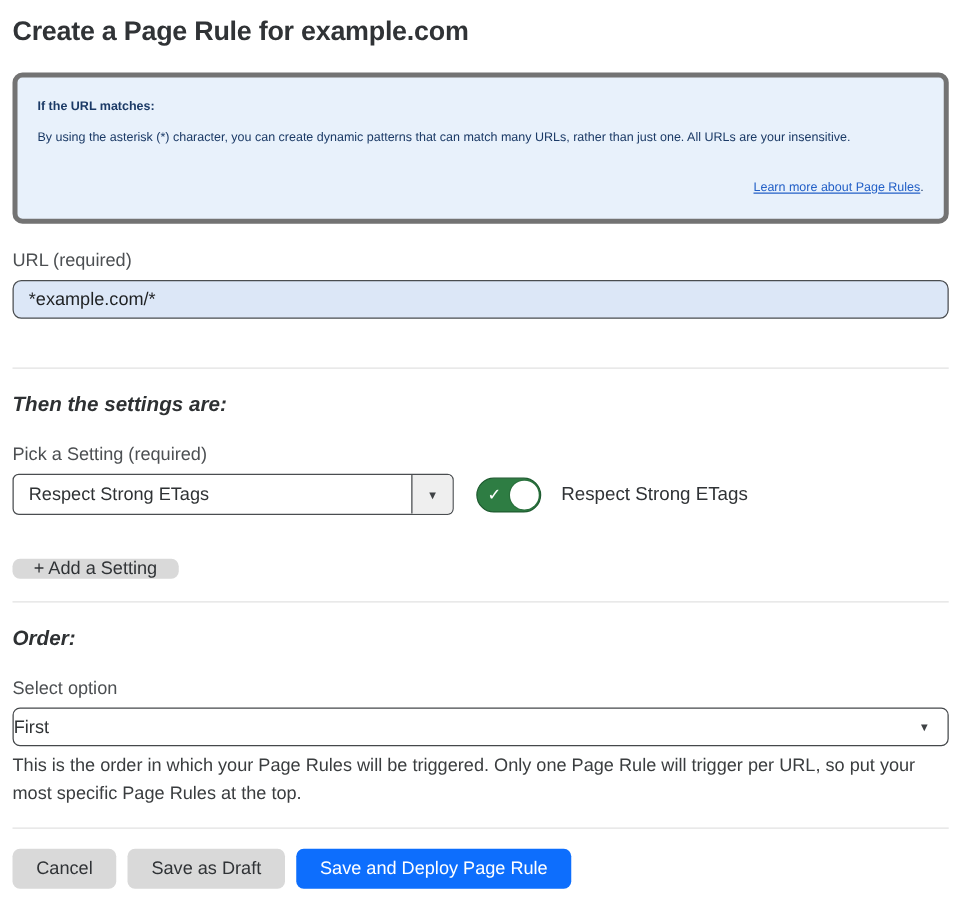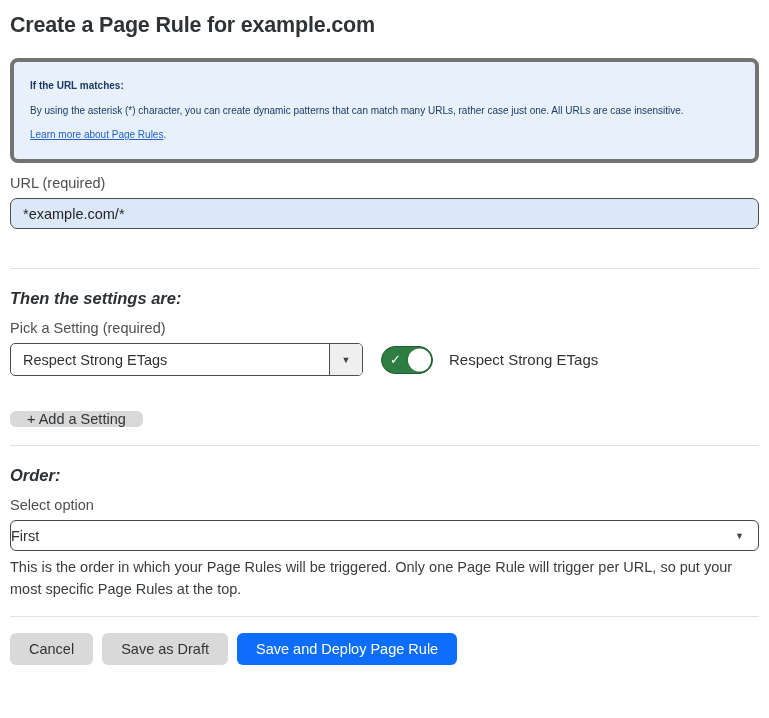--- a/index.html
+++ b/index.html
@@ -22,25 +22,25 @@
     background: #e8f1fb;
     border: 4px solid #737373;
     border-radius: 8px;
     padding: 12px 16px 13px 16px;
     color: #1b3a66;
     font-size: 10px;
     line-height: 23px;
   }
   .info-heading { font-weight: 700; margin-bottom: 2px; }
   .info-body { max-width: 676px; }
-  .info-link-line { margin-top: 1px; }
+  .info-link-line { margin-top: 17px; text-align: right; }
   .info-link { color: #2360c7; text-decoration: underline; cursor: pointer; }
   .info-link-suffix { color: #1b3a66; }
 
-  .field-label { font-size: 14.5px; color: #4c4f52; margin: 12px 0 7px 0; }
+  .field-label { font-size: 14.5px; color: #4c4f52; margin: 22px 0 7px 0; }
 
   .url-input {
     display: block; width: 100%; height: 31px;
     background: #dce7f7;
     border: 1px solid #4a4d50;
     border-radius: 7px;
     padding: 0 12px;
     font-size: 14.5px; color: #1f2123;
     font-family: inherit;
     outline: none;
@@ -132,21 +132,21 @@
 </style>
 </head>
 <body>
 
 <div class="container">
 
   <h1 class="page-title">Create a Page Rule for example.com</h1>
 
   <div class="info-box">
     <div class="info-heading">If the URL matches:</div>
-    <div class="info-body">By using the asterisk (*) character, you can create dynamic patterns that can match many URLs, rather case just one. All URLs are case insensitive.</div>
+    <div class="info-body">By using the asterisk (*) character, you can create dynamic patterns that can match many URLs, rather than just one. All URLs are your insensitive.</div>
     <div class="info-link-line">
       <a class="info-link">Learn more about Page Rules</a><span class="info-link-suffix">.</span>
     </div>
   </div>
 
   <div class="field-label">URL (required)</div>
   <input class="url-input" type="text" value="*example.com/*" style="">
 
   <hr class="divider divider-1">
 

